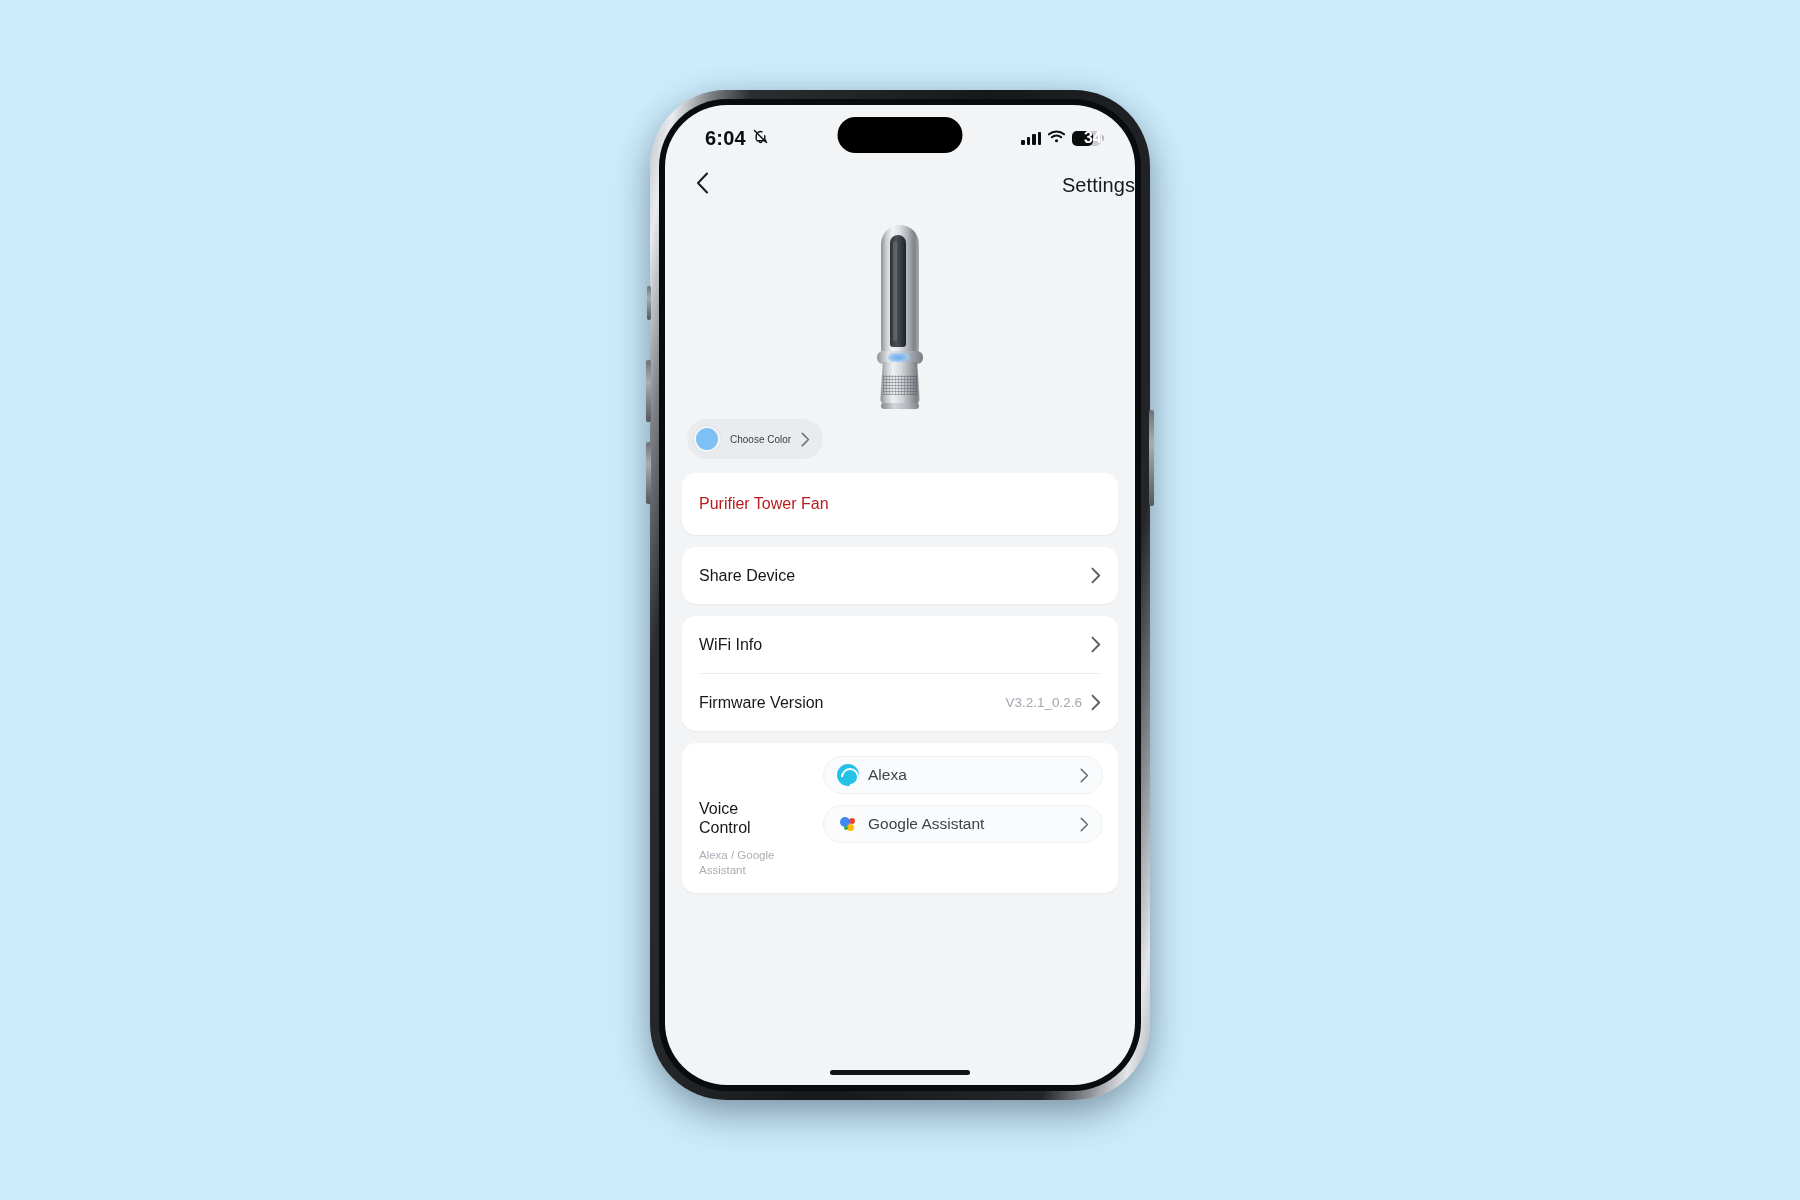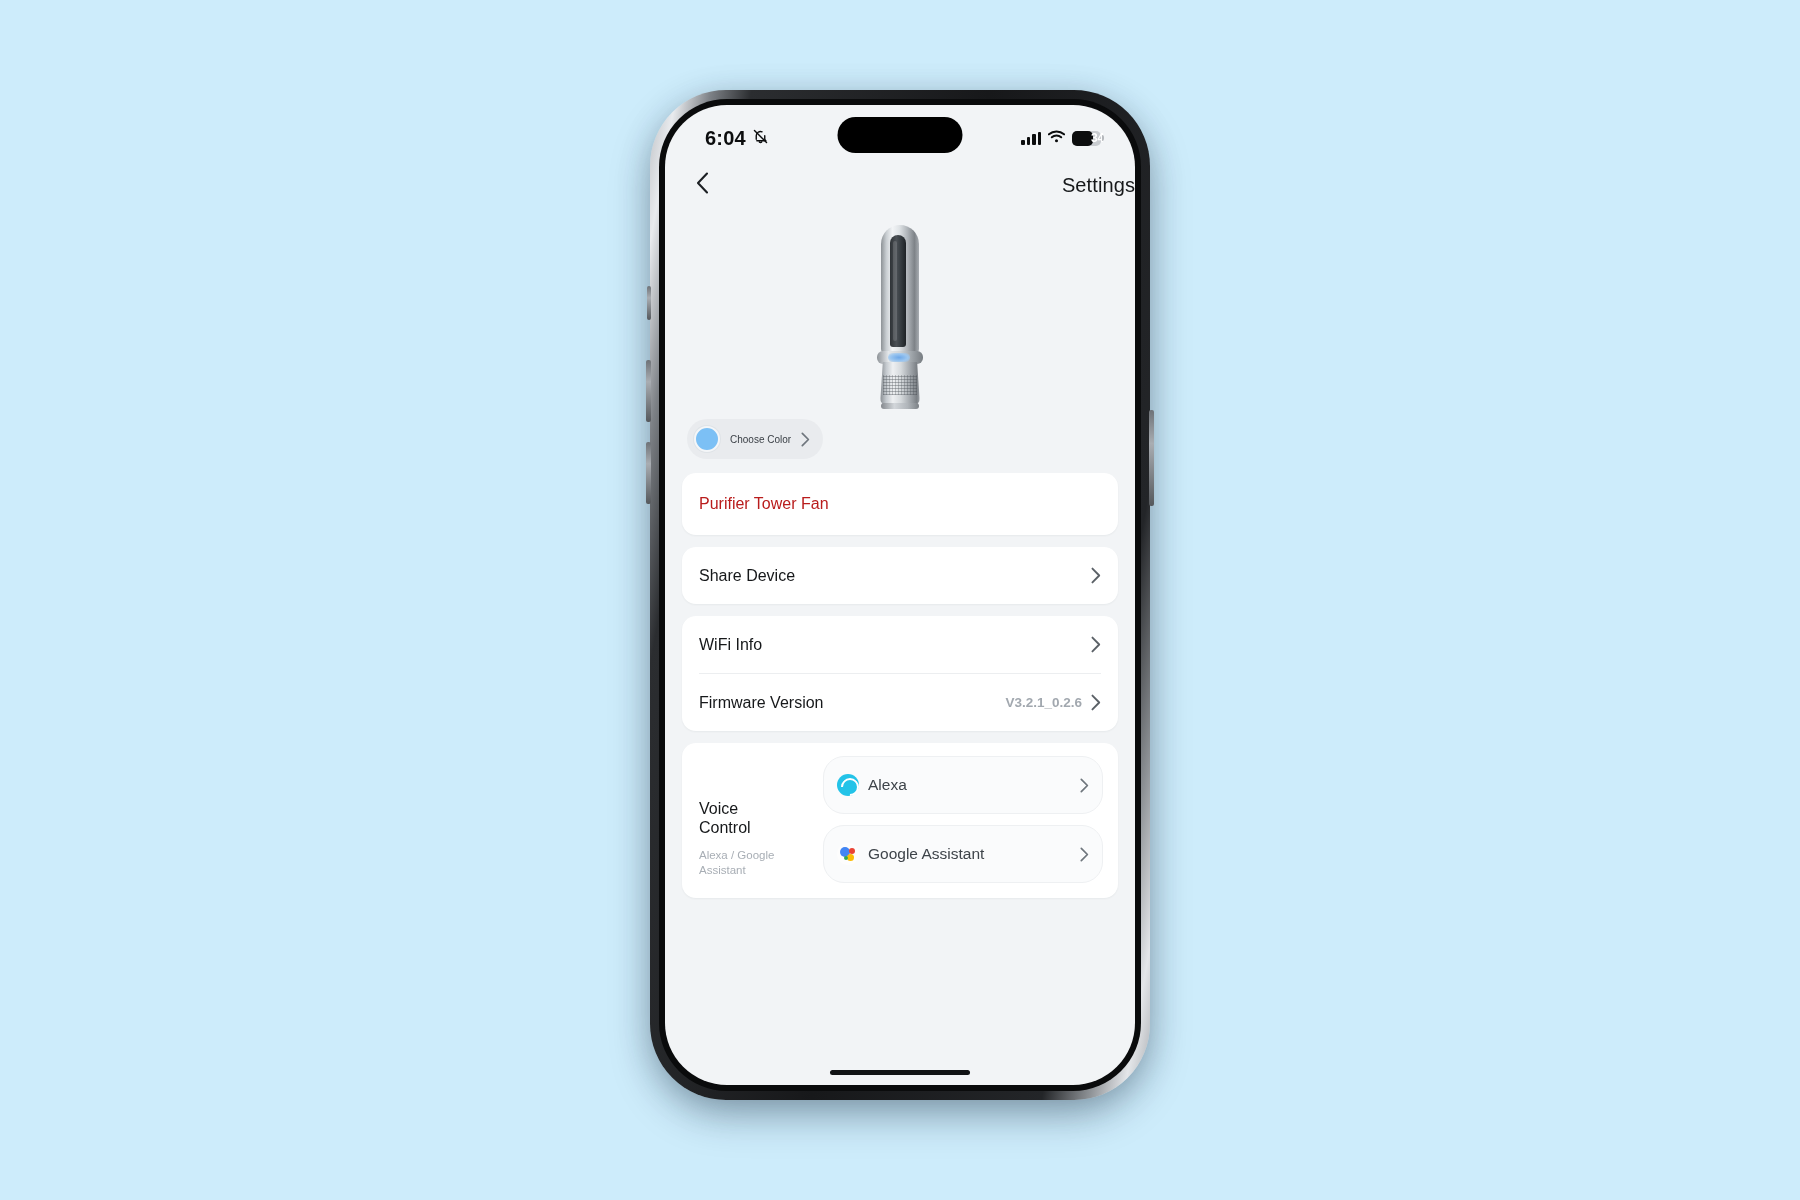--- a/index.html
+++ b/index.html
@@ -115,23 +115,23 @@
   }
   .battery-fill {
     position: absolute; left: 0; top: 0;
     height: 100%;
     border-radius: 5px;
     background: #0c0d0e;
   }
   .battery-num {
     position: relative;
     color: #fff;
-    font-size: 12px;
+    font-size: 16px;
     font-weight: 700;
-    padding-left: 19px;
+    padding-left: 12px;
     letter-spacing: -0.2px;
   }
   .battery-cap {
     position: absolute; right: -3px; top: 4.5px;
     width: 2px; height: 6px;
     border-radius: 0 2px 2px 0;
     background: #b5b8bc;
   }
 
   
@@ -288,21 +288,20 @@
   }
   .row-label {
     font-size: 16px;
     color: #16181a;
   }
   .row-value {
     margin-left: auto;
     font-size: 13.5px;
     color: #a2a8af;
     padding-right: 9px;
-    font-weight: bold;
   }
   .row .chev { margin-left: auto; color: #5b6167; display: flex; }
   .row-value + .chev { margin-left: 0; }
 
   .name-card { min-height: 62px; display: flex; align-items: center; padding: 0 17px; }
   .name-text { font-size: 16px; color: #b91c1c; }
 
   
   .voice-card { padding: 13px 15px 15px 17px; display: flex; gap: 12px; }
   .voice-left { width: 112px; padding-top: 4px; flex: none; margin-top: 40px; }
@@ -317,21 +316,21 @@
     font-size: 11.5px;
     color: #a8aeb5;
     line-height: 1.3;
     max-width: 92px;
   }
   .voice-right { flex: 1; display: flex; flex-direction: column; gap: 11px; }
   .assistant-pill {
     display: flex;
     align-items: center;
     gap: 9px;
-    height: 58px;
+    height: 38px;
     padding: 0 13px;
     border-radius: 21px;
     background: #fafbfc;
     border: 1px solid #eef0f2;
     cursor: pointer;
   }
   .assistant-name { font-size: 15.5px; color: #3e444a; }
   .assistant-pill .chev { margin-left: auto; color: #6f767d; display: flex; }
 
   .alexa-icon {

